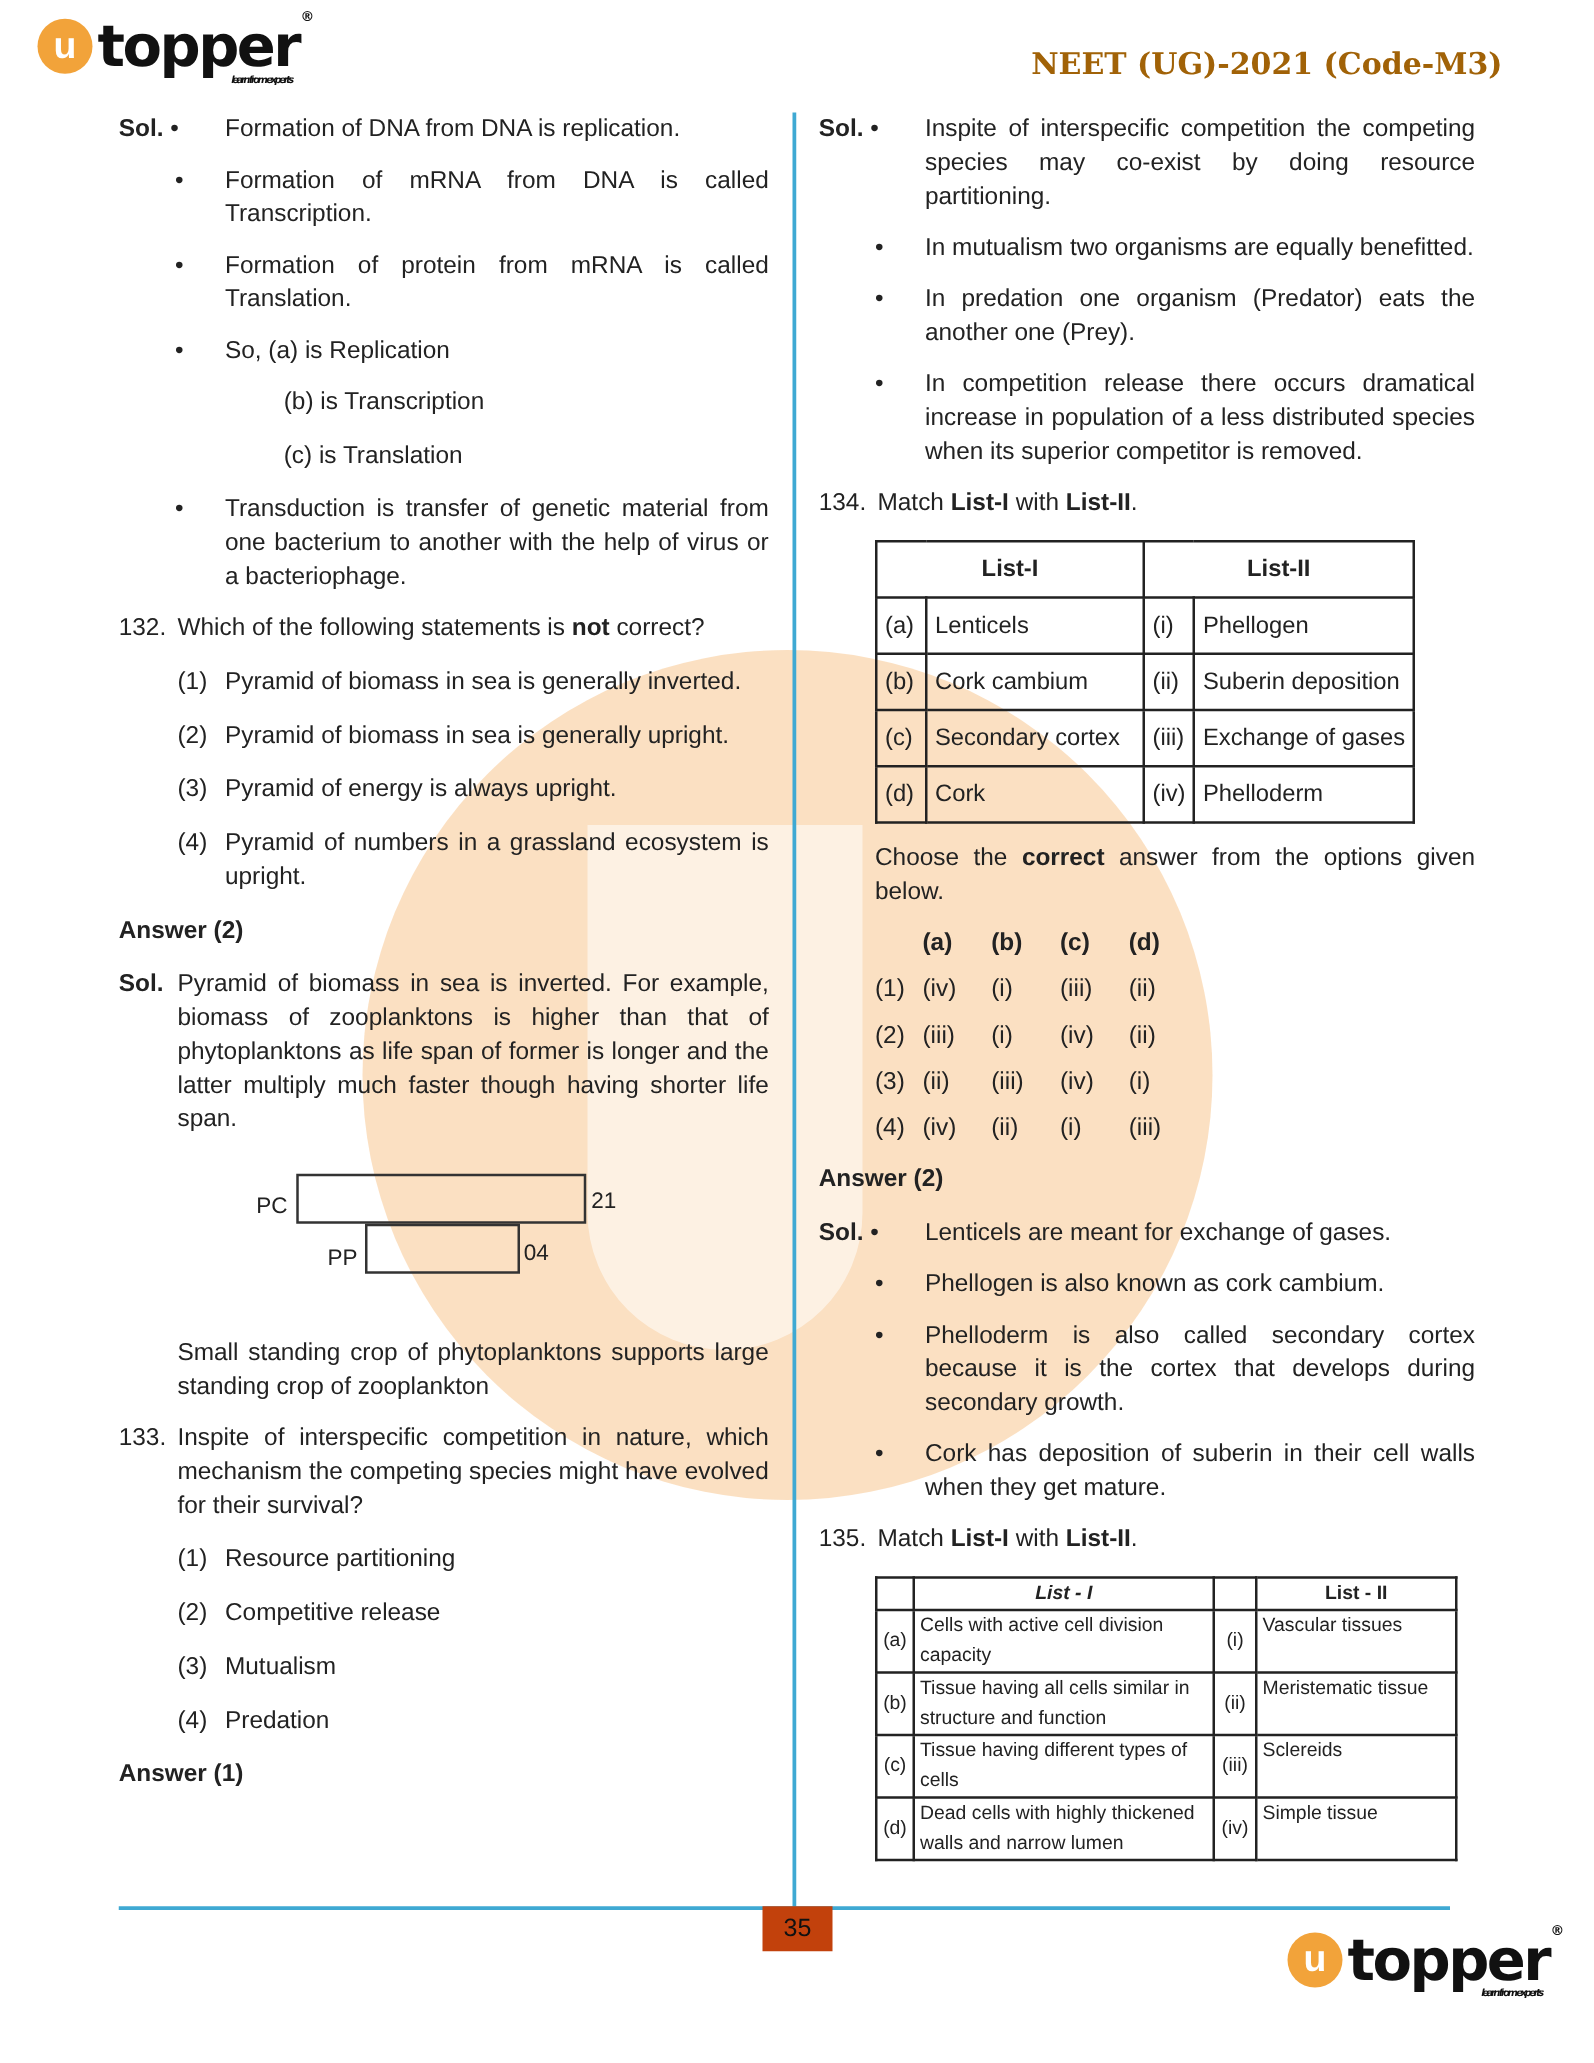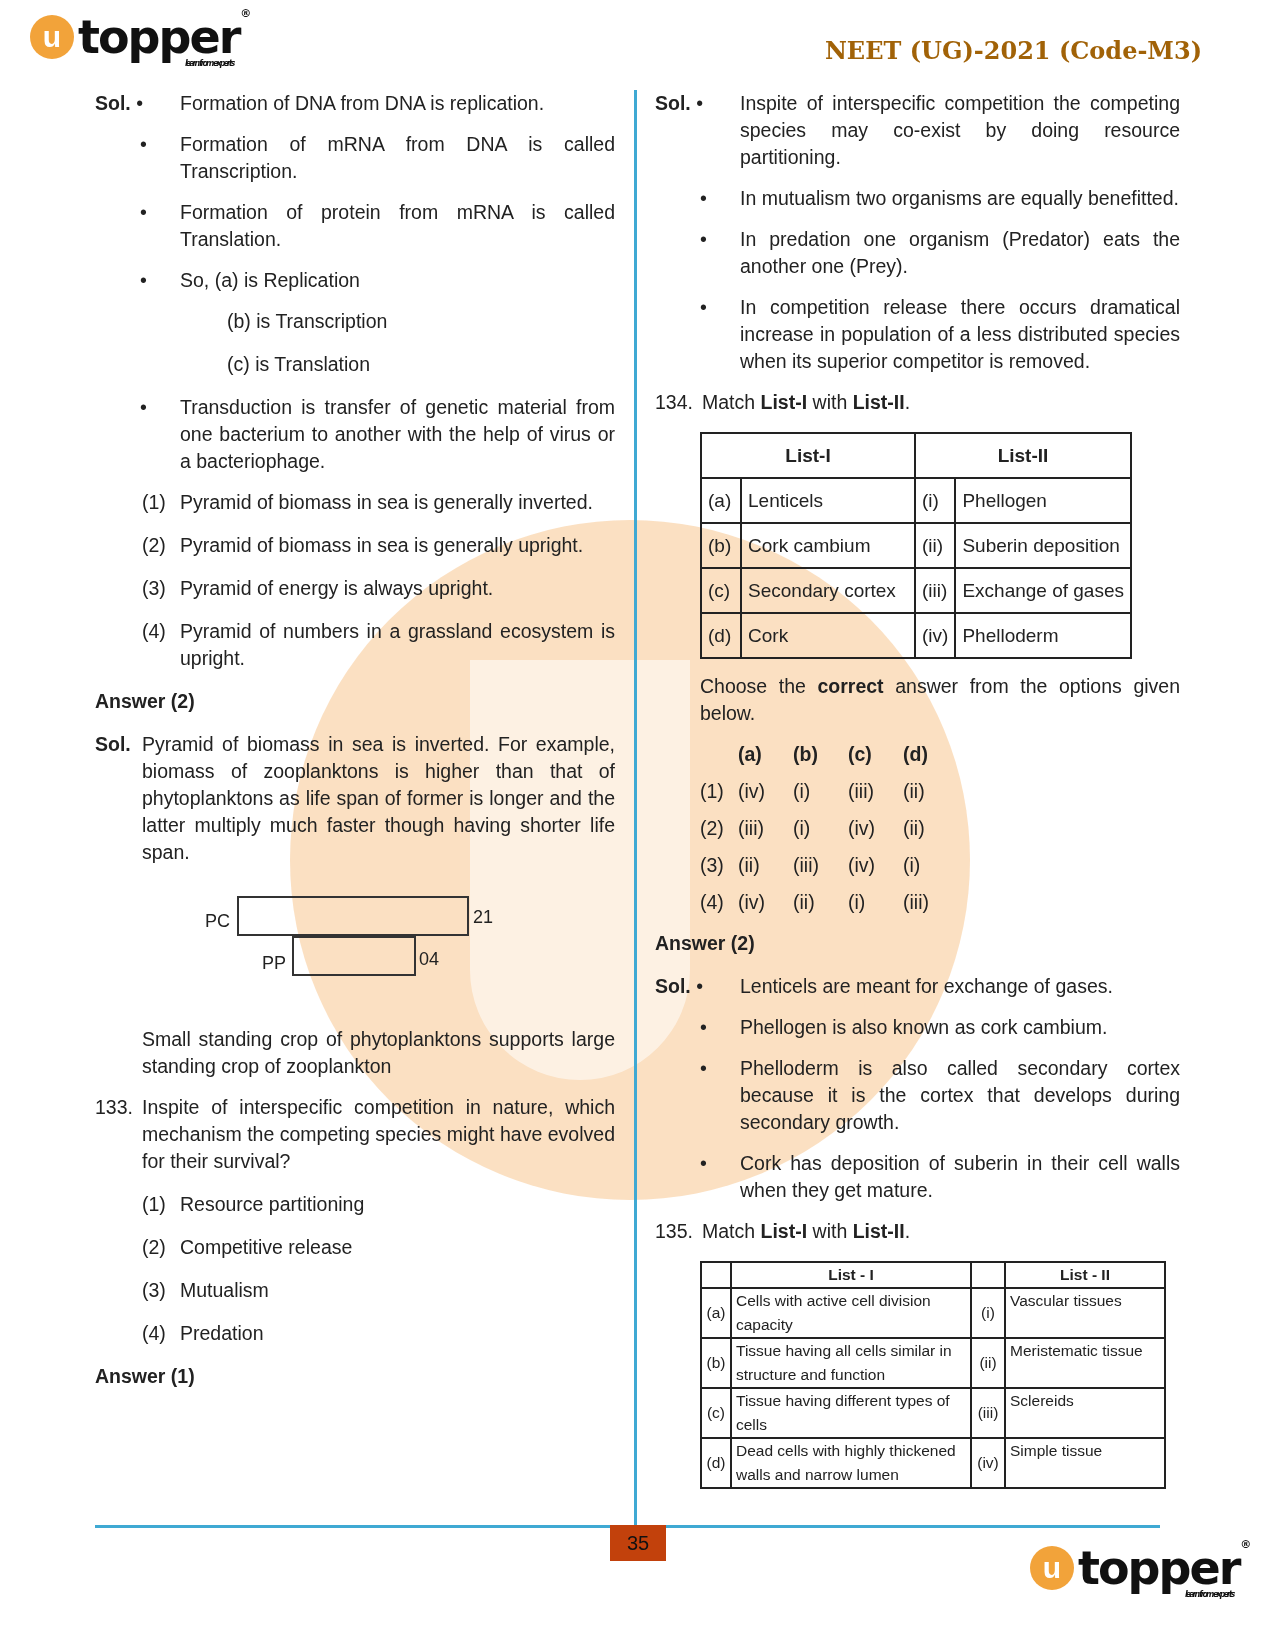--- a/index.html
+++ b/index.html
@@ -77,20 +77,24 @@
       <span class="bul">•</span>
       <span class="txt">So,  (a) is Replication</span>
     </div>
   <div class="sub">(b) is Transcription</div>
   <div class="sub">(c) is Translation</div>
   <div class="row">
       <span class="bul">•</span>
       <span class="txt">Transduction is transfer of genetic material from one bacterium to another with the help of virus or a bacteriophage.</span>
     </div>
 
+  <div class="q">
+    <span class="qn">132.</span>
+    <span><span>Which of the following statements is </span><b>not</b><span> correct?</span></span>
+  </div>
   <div class="opt">
       <span class="on">(1)</span>
       <span>Pyramid of biomass in sea is generally inverted.</span>
     </div>
   <div class="opt">
       <span class="on">(2)</span>
       <span>Pyramid of biomass in sea is generally upright.</span>
     </div>
   <div class="opt">
       <span class="on">(3)</span>
@@ -243,21 +247,21 @@
     </div>
 
   <div class="q">
     <span class="qn">135.</span>
     <span><span>Match </span><b>List-I</b><span> with </span><b>List-II</b><span>.</span></span>
   </div>
   <table class="t135">
     <tbody>
         <tr>
           <th style="width:20px;"></th>
-          <th style="width:230px;">List - I</th>
+          <th style="width:230px;font-style:italic;">List - I</th>
           <th style="width:24px;"></th>
           <th style="width:150px;">List - II</th>
         </tr>
     <tr>
           <td class="c">(a)</td>
           <td>Cells with active cell division capacity</td>
           <td class="c">(i)</td>
           <td>Vascular tissues</td>
         </tr>
     <tr>

